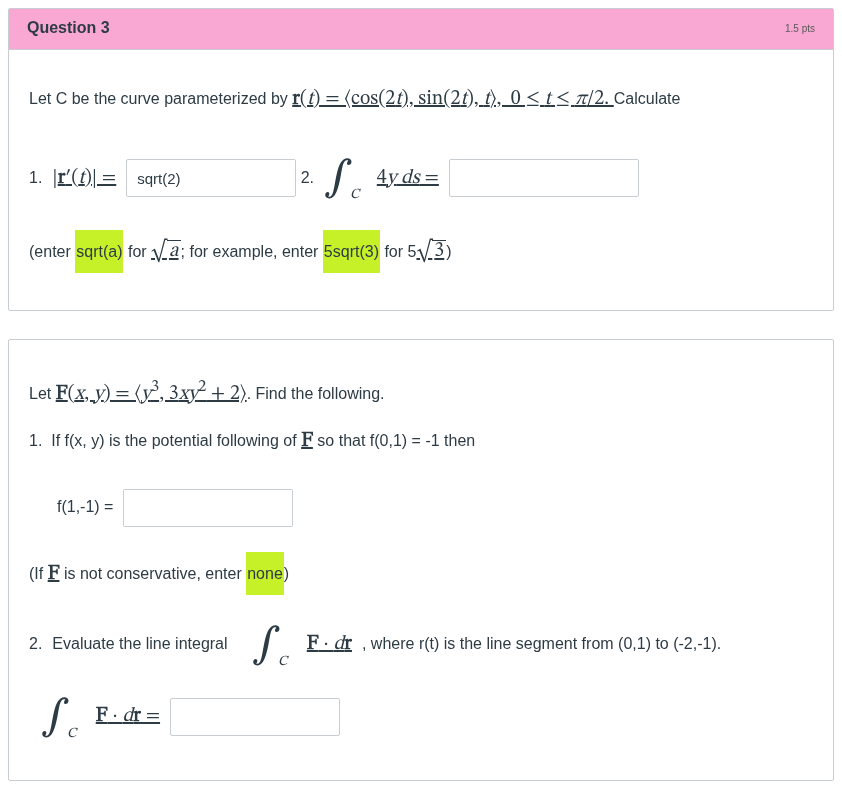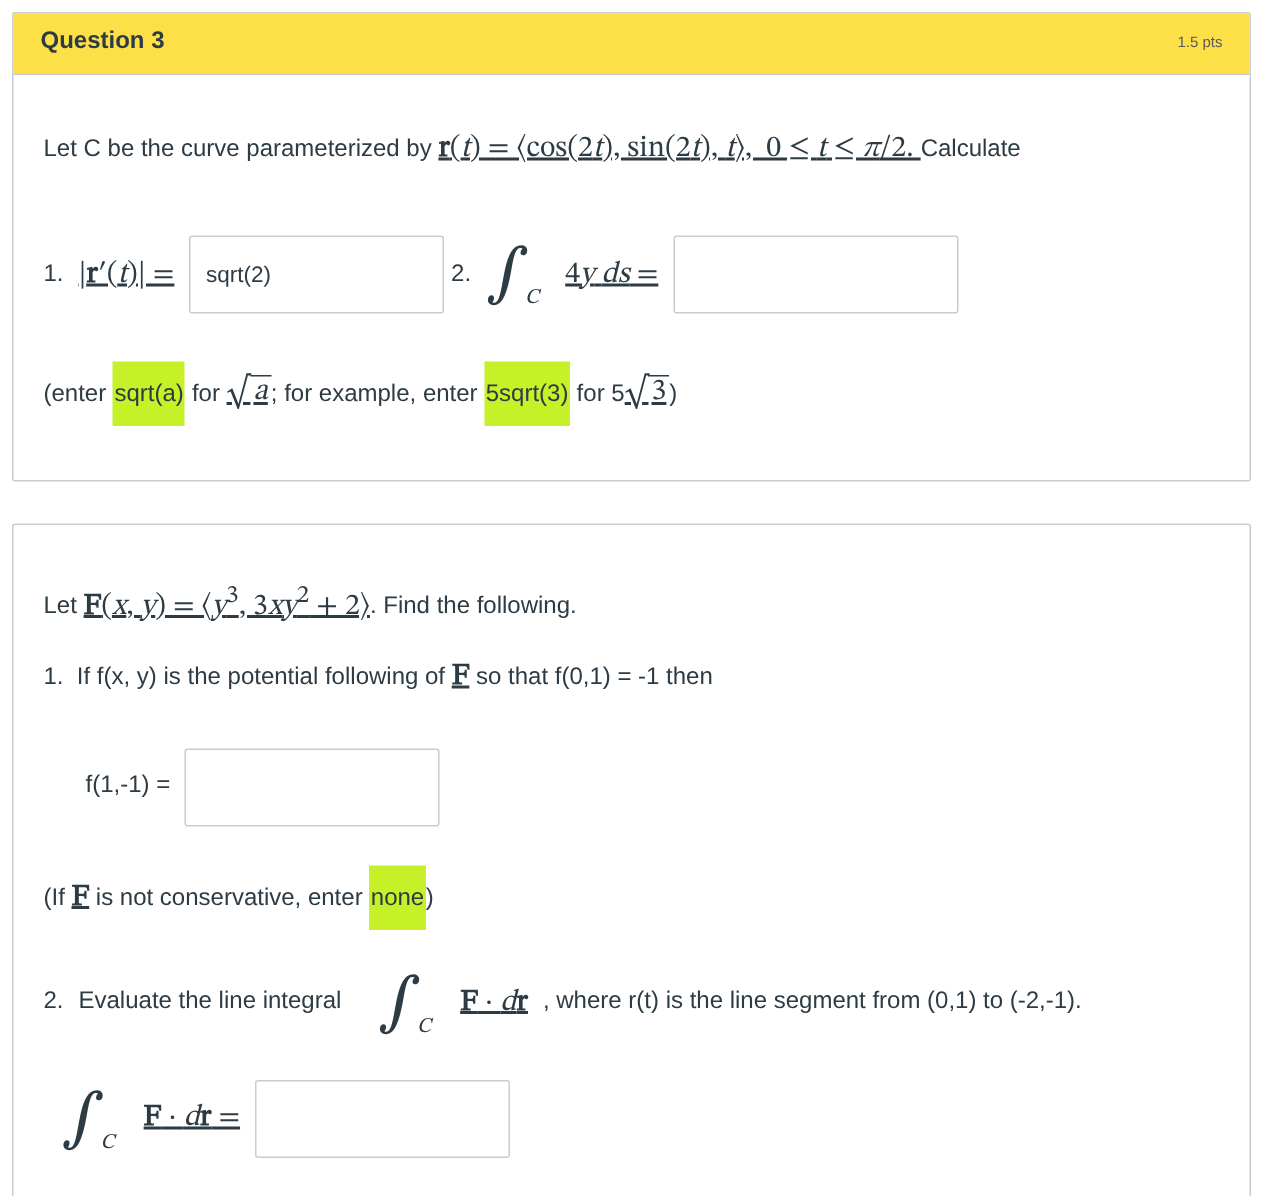--- a/index.html
+++ b/index.html
@@ -14,21 +14,21 @@
   }
   .question-card {
     border: 1px solid #c7cdd1;
     border-radius: 2px;
     margin-bottom: 28px;
   }
   .question-header {
     display: flex;
     justify-content: space-between;
     align-items: center;
-    background: #fde047;
+    background: #f9a8d4;
     border-bottom: 1px solid #c7cdd1;
     padding: 10px 18px 12px 18px;
     font-size: 16px;
   }
   .question-title { font-weight: 700; color: #2d3b45; }
   .question-pts { color: #595959; font-size: 10px; }
   .question-body {
     padding: 18px 20px 26px 20px;
     font-size: 16px;
     line-height: 1.55;
@@ -36,21 +36,21 @@
   }
   .math {
     font-family: "STIX Two Math", "Cambria Math", "Latin Modern Math", serif;
     font-size: 20px;
     text-decoration: underline;
   }
   .mathbf { font-weight: 700; }
   .answer-input {
     display: inline-block;
     width: 170px;
-    height: 52px;
+    height: 38px;
     border: 1px solid #c7cdd1;
     border-radius: 2px;
     padding: 4px 10px;
     font-size: 15px;
     vertical-align: middle;
     color: #2d3b45;
   }
   .block-row {
     margin: 16px 0;
   }

